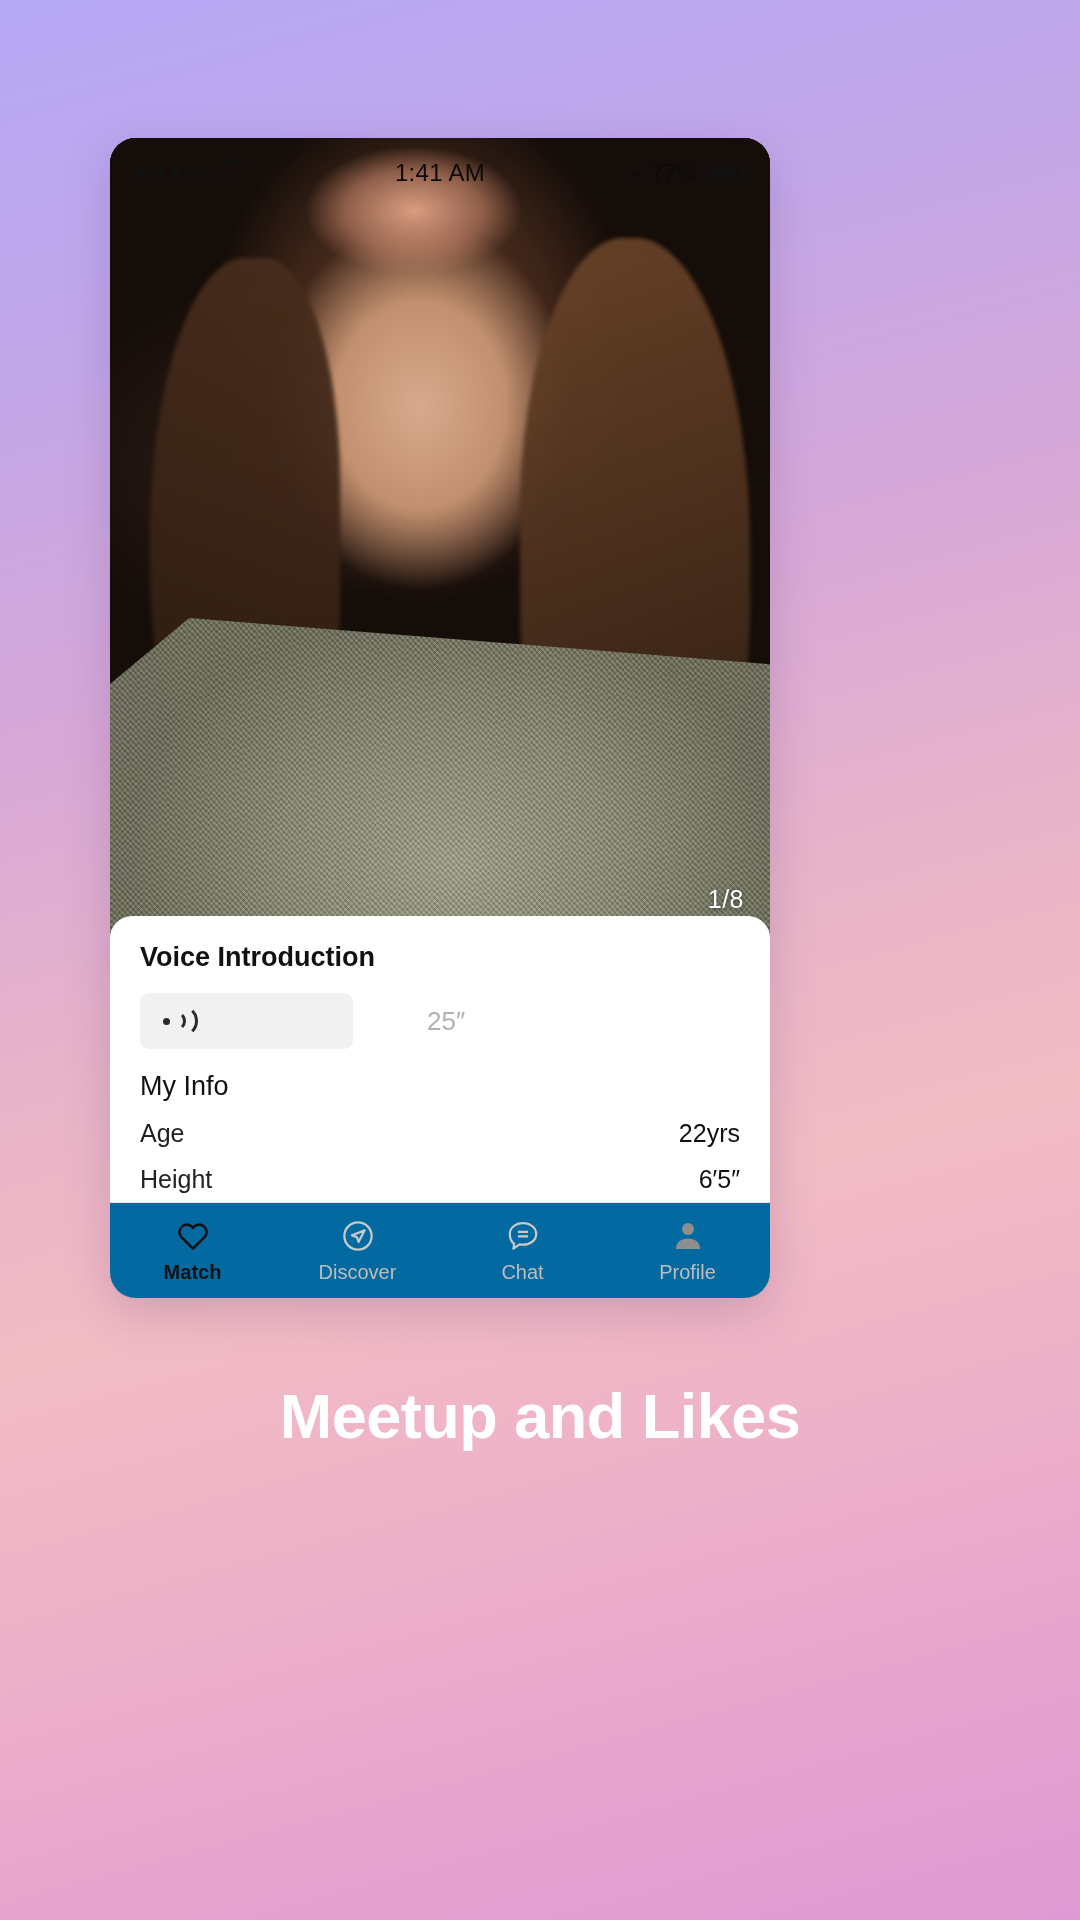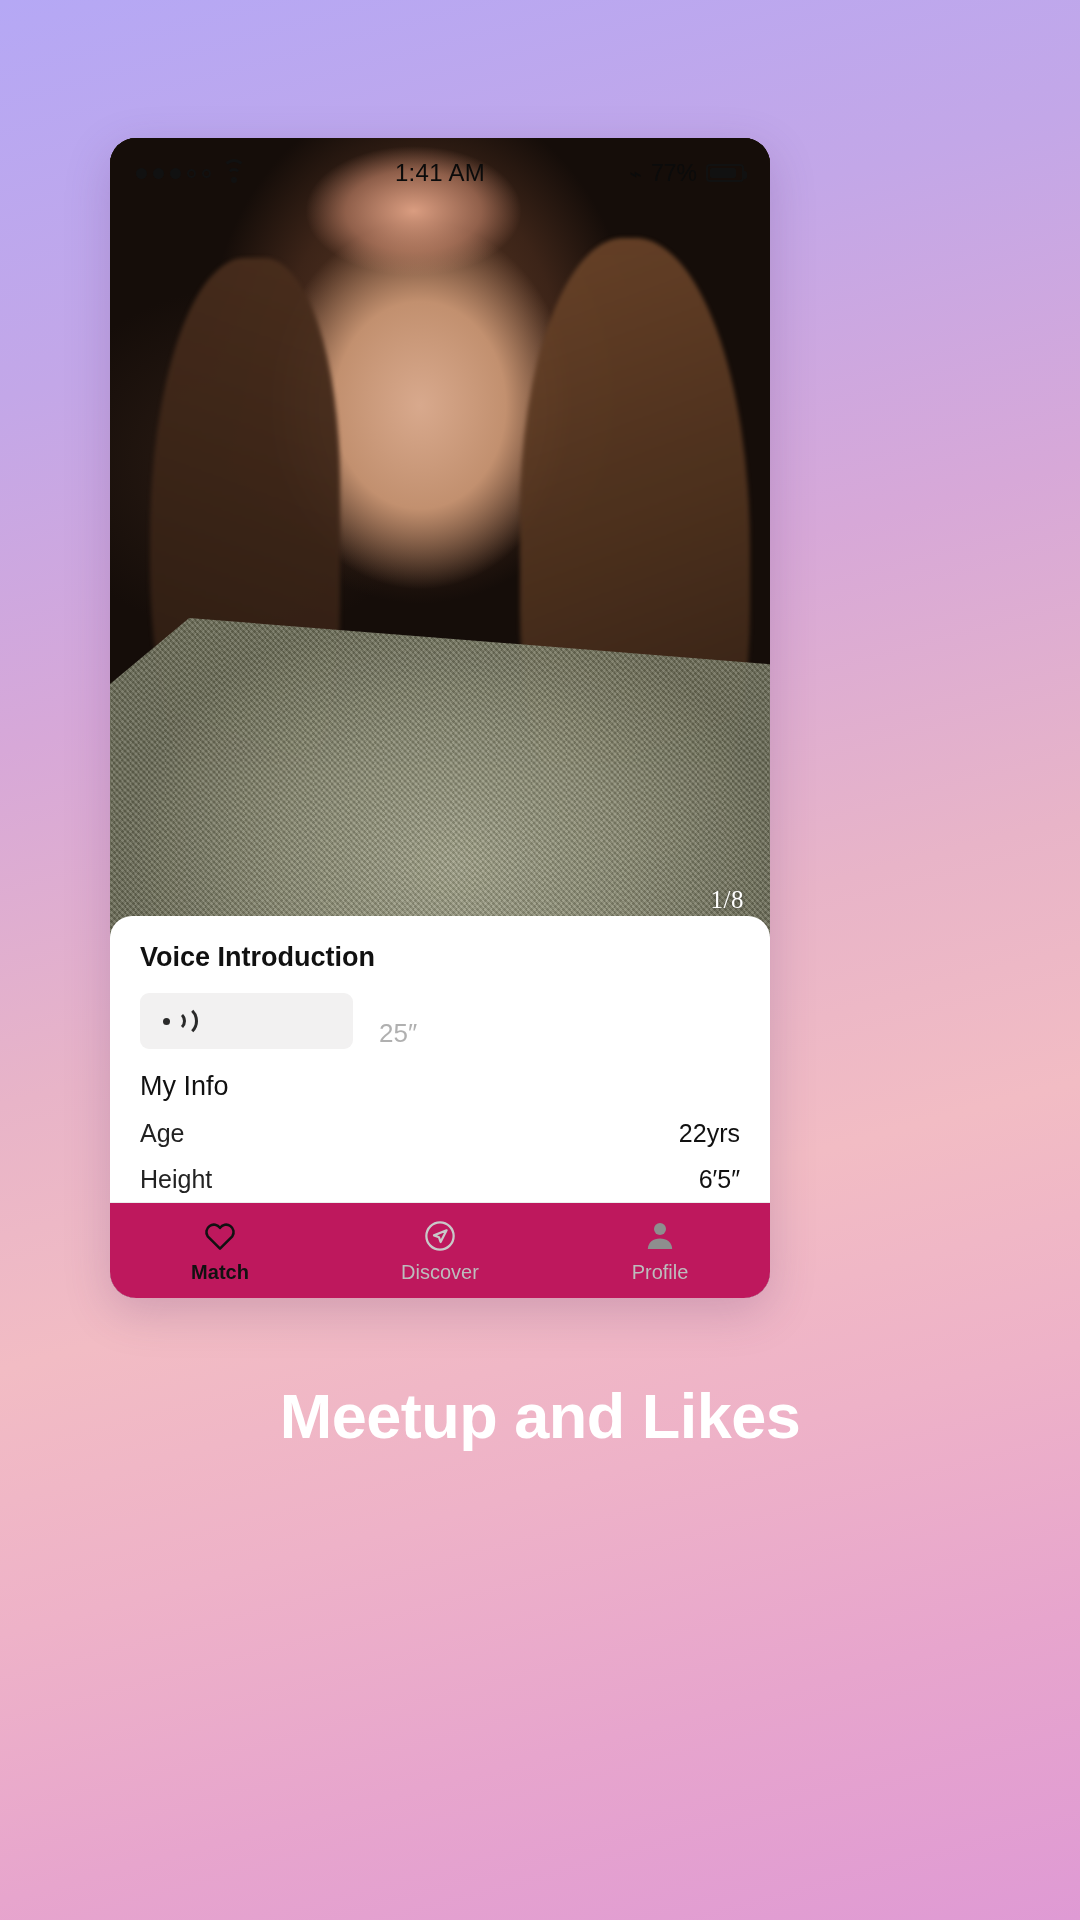--- a/index.html
+++ b/index.html
@@ -11,21 +11,21 @@
   }
 
   
   .phone{
     position:absolute; left:110px; top:138px; width:660px; height:1160px;
     border-radius:26px; overflow:hidden; background:#000;
     box-shadow:0 14px 46px rgba(90,50,110,.22);
   }
 
   
-  .photo{ position:absolute; inset:0 0 auto 0; height:810px; overflow:hidden; background:#737373;font-family:Liberation Serif, serif; }
+  .photo{ position:absolute; inset:0 0 auto 0; height:810px; overflow:hidden; background:#737373; }
   .photo-bg{
     position:absolute; inset:0;
     background:
       radial-gradient(ellipse 150px 90px at 46% 9%, rgba(226,163,134,.95) 0%, rgba(200,135,108,.6) 45%, rgba(0,0,0,0) 72%),
       radial-gradient(ellipse 190px 230px at 47% 33%, #d8a98d 0%, #c2906f 45%, rgba(120,80,58,0) 80%),
       radial-gradient(ellipse 250px 300px at 47% 26%, #5e3c28 0%, #3c2418 55%, rgba(30,18,12,0) 85%),
       radial-gradient(ellipse 290px 250px at 20% 40%, #2b1c14 0%, #150d09 70%),
       radial-gradient(ellipse 290px 260px at 82% 38%, #4a2f20 0%, #1d120c 72%),
       linear-gradient(180deg,#241710 0%, #332117 24%, #3a261a 44%, #7d7c6a 62%, #8f9079 74%, #84856e 88%, #6e6f5c 100%);
   }
@@ -77,41 +77,41 @@
   }
   .card-inner{ padding:26px 30px 0 30px; position:relative; }
 
   .name-row{ display:flex; align-items:center; height:52px; }
   .name{ font-size:33px; color:#111; letter-spacing:.2px; }
   .online{ width:17px; height:17px; border-radius:50%; background:#3ae03a; margin-left:16px; }
   .warn{ margin-left:auto; width:38px; height:38px; }
 
   .sec-title{ font-size:27px; font-weight:bold; color:#111; }
 
-  .voice-row{ display:flex; align-items:flex-end; margin-top:20px; }
+  .voice-row{ display:flex; align-items:center; margin-top:20px;gap:48px; }
   .voice-bar{
     width:213px; height:56px; background:#f2f1f1; border-radius:9px;
     display:flex; align-items:center; padding-left:22px;
   }
   .wave{ position:relative; width:34px; height:34px; }
   .wave b{ position:absolute; left:1px; top:14px; width:7px; height:7px; border-radius:50%; background:#2a2a2a; }
   .wave i{ position:absolute; left:4px; top:50%; transform:translateY(-50%);
     border:3px solid transparent; border-right-color:#2a2a2a; border-radius:50%; }
   .wave i:nth-of-type(1){ width:20px; height:20px; }
   .wave i:nth-of-type(2){ width:32px; height:32px; }
   .voice-dur{ margin-left:26px; font-size:26px; color:#b0b0b0; }
 
   .info-title{ font-size:27px; font-weight:normal; color:#111; margin-top:22px; }
   .info-row{ display:flex; justify-content:space-between; align-items:center;
     font-size:25px; color:#222; margin-top:17px; }
   .info-row .v{ color:#111; }
 
   
   .tabbar{
-    position:absolute; left:0; right:0; bottom:0; height:96px; background:#be185d;
+    position:absolute; left:0; right:0; bottom:0; height:96px; background:#0369a1;
     border-top:1px solid #ececec; display:flex; align-items:center;
   }
   .tab{ flex:1; display:flex; flex-direction:column; align-items:center; justify-content:center; gap:7px; }
   .tab .tl{ font-size:20px; color:#bdbdbd; }
   .tab.active .tl{ color:#111; font-weight:bold; }
   .tab svg{ display:block; }
 
   
   .caption{
     position:absolute; left:0; right:0; top:1380px; text-align:center;
@@ -195,20 +195,27 @@
         <span class="tl">Match</span>
       </div>
       <div class="tab">
         <svg width="36" height="36" viewBox="0 0 24 24" fill="none" stroke="#c9c9c9" stroke-width="1.5" stroke-linejoin="round">
           <circle cx="12" cy="12" r="9.1"></circle>
             <path d="M16.4 8.2 8 11.6l3.3 1.2 1.1 3.2z"></path>
         </svg>
         <span class="tl">Discover</span>
       </div>
       <div class="tab">
+        <svg width="36" height="36" viewBox="0 0 24 24" fill="none" stroke="#c9c9c9" stroke-width="1.5" stroke-linejoin="round">
+          <path d="M12 3.4c5 0 8.8 3.2 8.8 7.2s-3.8 7.2-8.8 7.2a11 11 0 0 1-2.3-.24L5.6 20.4l.5-3.3C4.2 15.8 3.2 13.7 3.2 10.6c0-4 3.8-7.2 8.8-7.2z"></path>
+          <path d="M8.6 9.3h6.8M8.6 12.3h6.8"></path>
+        </svg>
+        <span class="tl">Chat</span>
+      </div>
+      <div class="tab">
         <svg width="36" height="36" viewBox="0 0 24 24" fill="#8e8e8e">
           <circle cx="12" cy="7.4" r="4"></circle>
             <path d="M3.9 20.6c0-4.3 3.6-7 8.1-7s8.1 2.7 8.1 7z"></path>
         </svg>
         <span class="tl">Profile</span>
       </div>
     </div>
   </div>
 </div>
 

